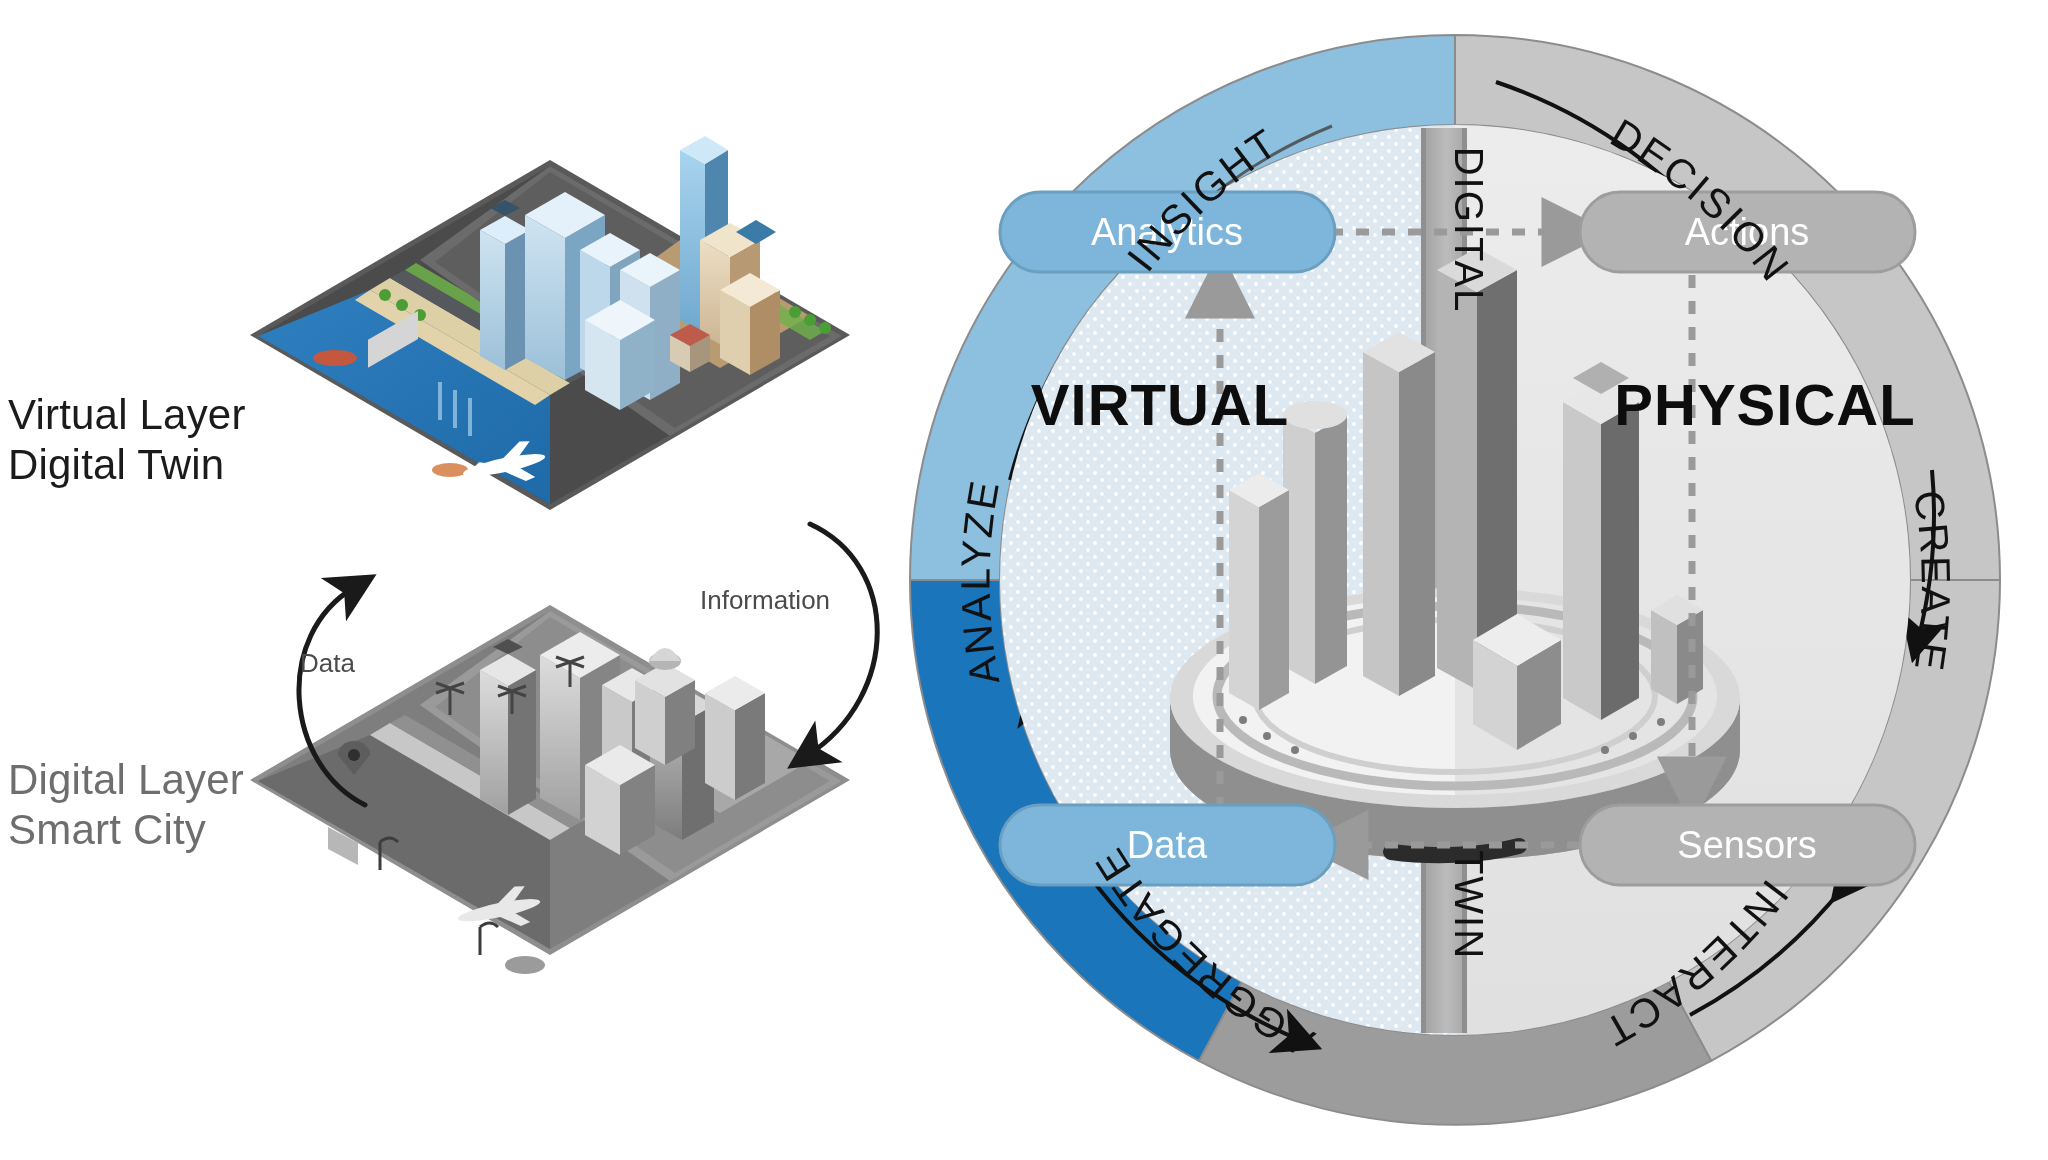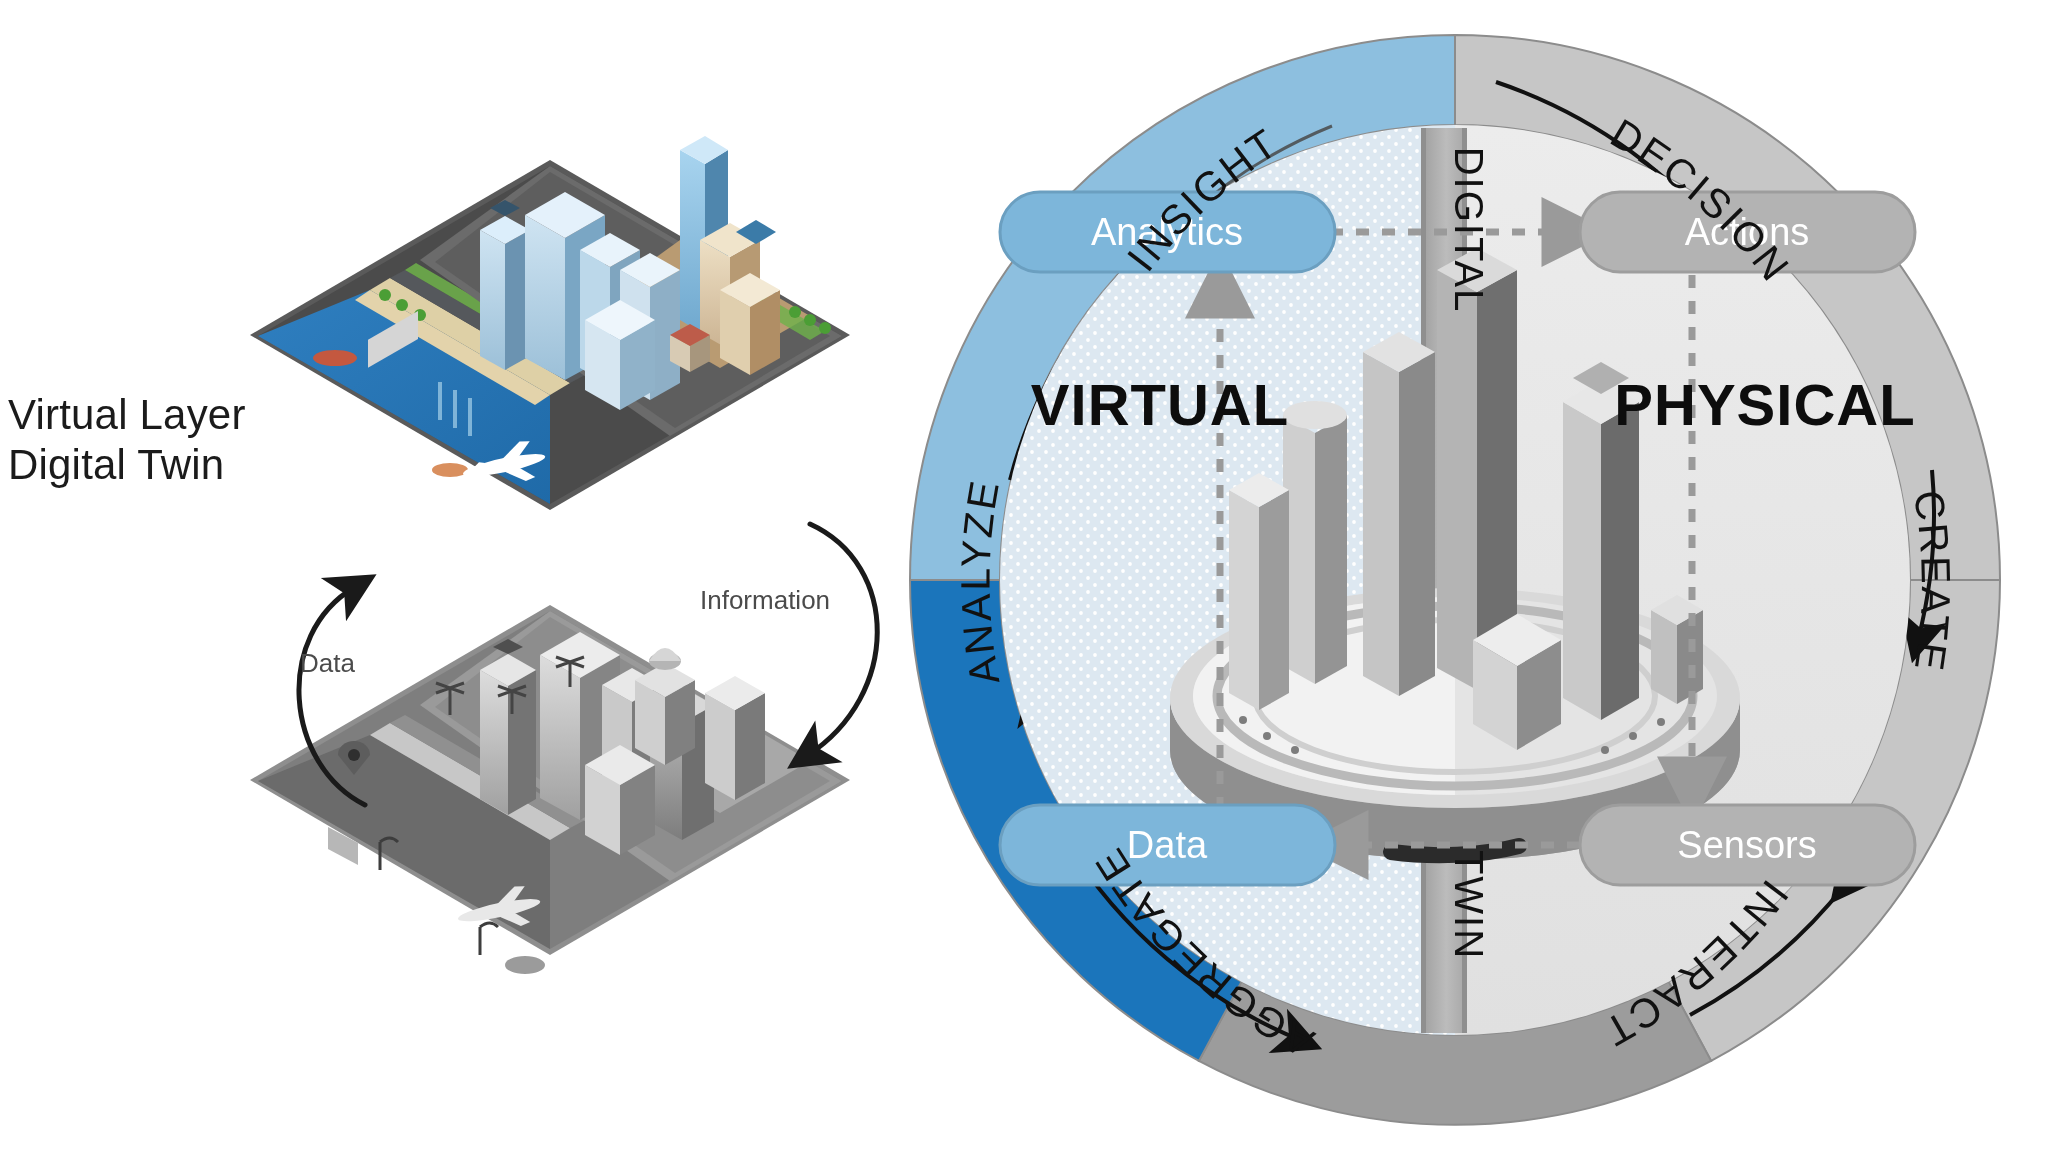--- a/index.html
+++ b/index.html
@@ -287,20 +287,22 @@
       <marker id="arrDn" markerWidth="12" markerHeight="12" refX="6" refY="6" orient="auto">
         <path d="M1,1 L11,6 L1,11 L3.5,6 Z" fill="#1a1a1a"></path>
       </marker>
     </defs>
     <path d="M70 14 C 160 55, 160 185, 68 245" stroke="#1a1a1a" stroke-width="5" fill="none" stroke-linecap="round" marker-end="url(#arrDn)"></path>
   </svg>
 
   <div class="layer-label" id="label-virtual-layer">Virtual Layer
 Digital Twin</div>
 
+  <div class="layer-label" id="label-digital-layer">Digital Layer
+Smart City</div>
 
   <div class="flow-label" id="label-data">Data</div>
 
   <div class="flow-label" id="label-information">Information</div>
 </div>
 
 <div id="wheel">
 <svg width="1190" height="1160" viewBox="0 0 1190 1160">
   <defs>
 

